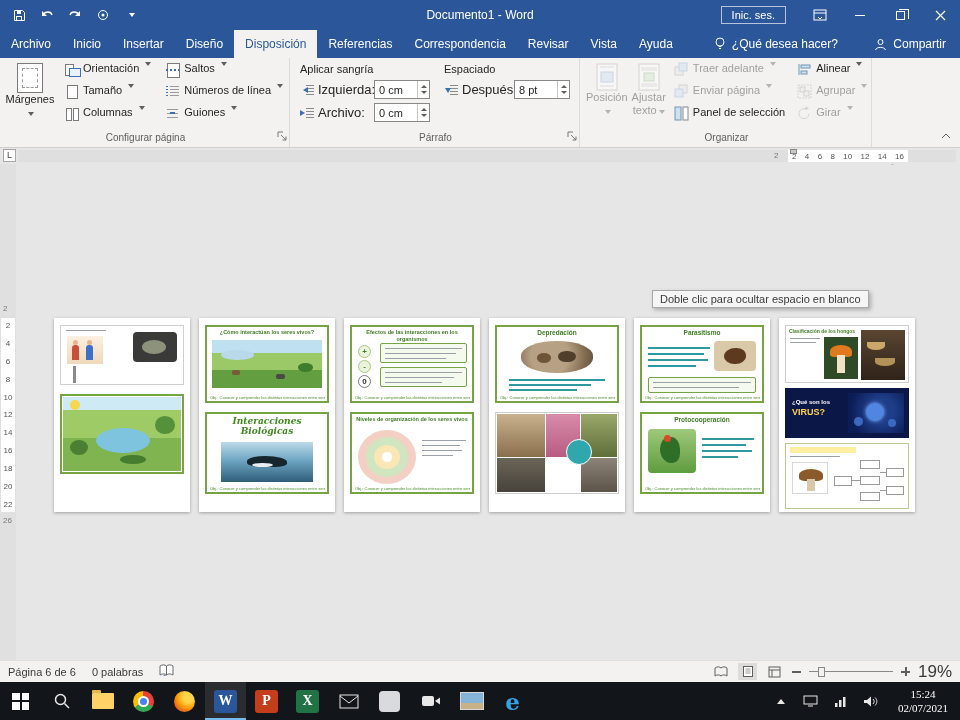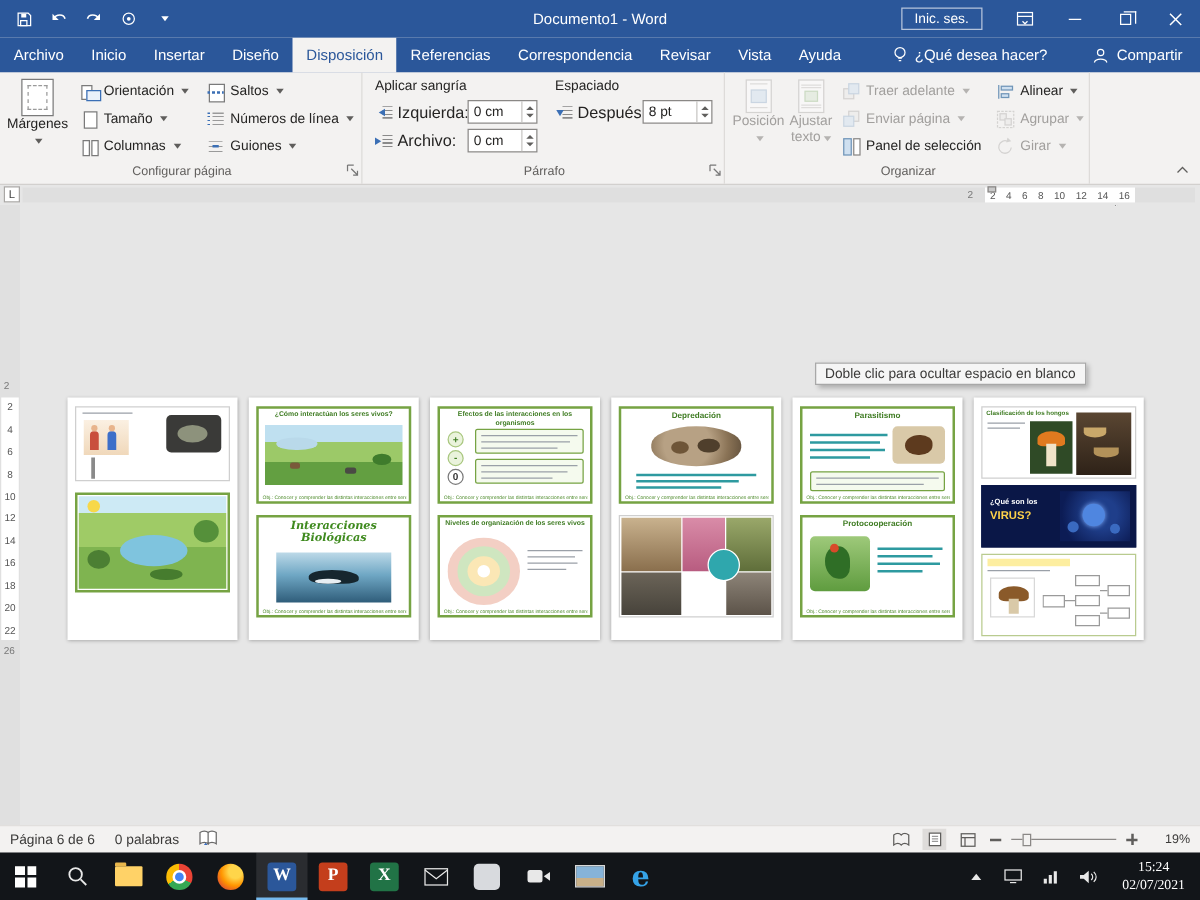--- a/index.html
+++ b/index.html
@@ -26,21 +26,21 @@
   .share{margin-left:auto;display:flex;align-items:center;gap:6px;font-size:12px;color:#fff;padding:0 14px;background:none;border:none;}
 
   
   .ribbon{height:90px;background:#f3f2f1;border-bottom:1px solid #d2d0ce;display:flex;position:relative;flex-shrink:0;}
   .rgroup{position:relative;border-right:1px solid #dddbd9;display:flex;flex-direction:column;padding:2px 4px 0 6px;}
   .gcontent{flex:1;display:flex;align-items:flex-start;}
   .glabel{height:17px;font-size:10px;color:#605e5c;text-align:center;line-height:15px;}
   .launcher{position:absolute;right:2px;bottom:3px;}
   .bigbtn{width:48px;display:flex;flex-direction:column;align-items:center;background:none;border:none;padding-top:3px;font-size:11px;color:#252423;line-height:1.15;text-align:center;}
   .vcol{display:flex;flex-direction:column;}
-  .smbtn{display:flex;align-items:center;gap:4px;height:22px;padding:0 4px;background:none;border:none;font-size:11px;color:#252423;white-space:nowrap;}
+  .smbtn{display:flex;gap:4px;height:22px;padding:0 4px;background:none;border:none;font-size:11px;color:#252423;white-space:nowrap;}
   .dis{color:#a19f9d !important;}
   .dis .gic,.dis svg{opacity:.45;}
   .caret{width:0;height:0;border-left:3px solid transparent;border-right:3px solid transparent;border-top:4px solid #5f5e5c;display:inline-block;margin-left:2px;}
   .dis .caret{border-top-color:#b5b3b1;}
   .icmarg{width:26px;height:30px;border:1px solid #7a7a7a;background:#fff;position:relative;}
   .icmarg::after{content:"";position:absolute;inset:4px;border:1px dashed #9a9a9a;}
   .gic{width:15px;height:15px;position:relative;flex-shrink:0;}
   .i-orient::before{content:"";position:absolute;left:1px;top:2px;width:7px;height:10px;border:1px solid #7a7a7a;background:#fff;}
   .i-orient::after{content:"";position:absolute;left:5px;top:6px;width:10px;height:7px;border:1px solid #3b6fb5;background:#eaf1fa;}
   .i-size::before{content:"";position:absolute;left:3px;top:1px;width:9px;height:12px;border:1px solid #7a7a7a;background:#fff;}
@@ -680,21 +680,21 @@
         </button>
       <button style="background:none;border:none">
           <span class="zminus"></span>
         </button>
       <div class="sl">
           <span class="thumb"></span>
         </div>
       <button style="background:none;border:none">
           <span class="zplus"></span>
         </button>
-      <button style="background:none;border:none;font-size:10px;color:#3b3a39;width:34px;text-align:right">19%</button>
+      <button style="background:none;border:none;font-size:17px;color:#3b3a39;width:34px;text-align:center">19%</button>
     </div>
   </div>
 
   <div class="tkbar">
     <button class="task">
         <span class="winlogo">
           <b></b>
           <b></b>
           <b></b>
           <b></b>

